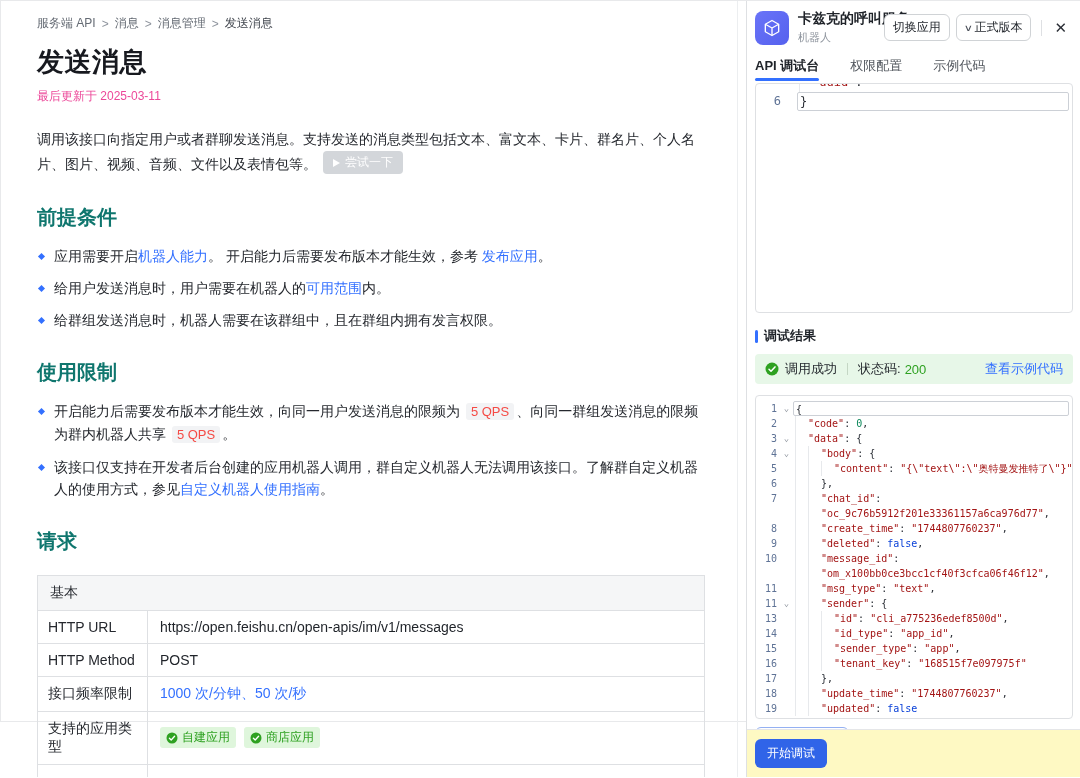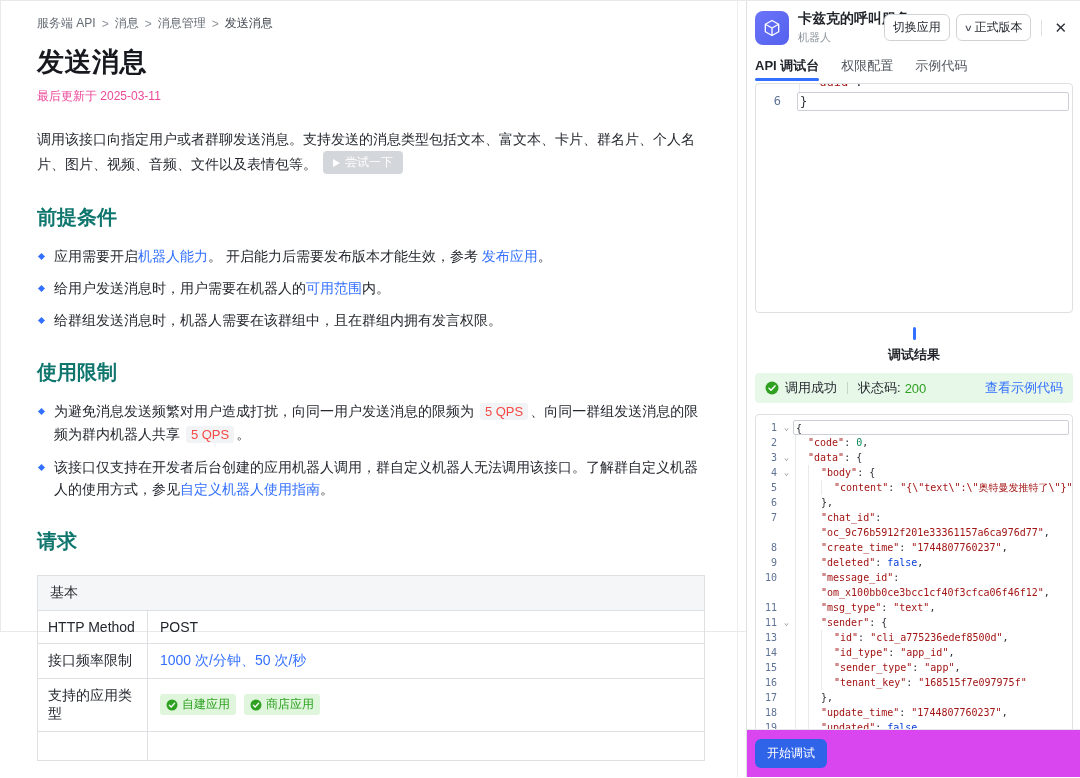--- a/index.html
+++ b/index.html
@@ -1,18 +1,18 @@
 <!DOCTYPE html>
 <html><head>
 <meta charset="utf-8">
 <style>
   * { margin:0; padding:0; box-sizing:border-box; }
   html,body { width:1080px; height:778px; overflow:hidden; background:#fff;
     font-family:"Liberation Sans","DejaVu Sans",sans-serif; color:#1f2329; }
-  .page { position:relative; width:1080px; height:632px; border:1px solid #e8e9eb; background:#fff; }
+  .page { position:relative; width:1080px; height:722px; border:1px solid #e8e9eb; background:#fff; }
 
   
   .left-pane { position:absolute; left:0; top:0; width:737px; height:776px; border-right:1px solid #eceef0; overflow:hidden; padding:14px 0 0 36px; }
   .content { width:668px; }
   .breadcrumb { font-size:12px; color:#646a73; display:flex; gap:6px; align-items:center; }
   .breadcrumb .sep { color:#8f959e; }
   .breadcrumb .crumb { cursor:pointer; }
   .breadcrumb .crumb.last { color:#41464e; }
   h1.doc-title { font-size:27px; font-weight:700; color:#17191f; margin-top:12px; letter-spacing:0.5px; }
   .updated { font-size:12px; color:#ec4899; margin-top:8px; }
@@ -43,51 +43,51 @@
   .p-head { display:flex; align-items:center; padding:9px 10px 6px 8px; }
   .app-icon { flex:none; width:34px; height:34px; border-radius:8px; background:linear-gradient(135deg,#6a74f8,#5561ee); display:flex; align-items:center; justify-content:center; }
   .app-meta { margin-left:9px; flex:1; min-width:0; }
   .app-name { font-size:14px; font-weight:700; color:#1f2329; white-space:nowrap; }
   .app-type { font-size:11px; color:#8f959e; margin-top:2px; }
   .hbtn { flex:none; border:1px solid #d0d3d6; border-radius:6px; background:#fff; font-size:12px; color:#1f2329; padding:4px 8px; margin-left:6px; cursor:pointer; display:inline-flex; align-items:center; gap:3px; font-family:inherit; }
   .vsep { width:1px; height:16px; background:#dee0e3; margin:0 8px 0 10px; }
   .close-x { font-size:15px; color:#2b2f36; cursor:pointer; padding:2px 4px; }
   .chev { font-size:9px; color:#4a4f58; transform:scaleX(1.4); display:inline-block; }
 
-  .p-tabs { display:flex; gap:22px; padding:6px 8px 0 8px; font-size:13px; color:#51565d; }
+  .p-tabs { display:flex; gap:31px; padding:6px 8px 0 8px; font-size:13px; color:#51565d; }
   .p-tab { padding-bottom:6px; cursor:pointer; position:relative; }
   .p-tab.active { color:#1f2329; font-weight:700; }
   .p-tab.active:after { content:""; position:absolute; left:0; right:0; bottom:0; height:3px; background:#3370ff; border-radius:2px; }
 
   .editor-top { margin:2px 8px 0 8px; height:230px; border:1px solid #dee0e3; border-radius:4px; overflow:hidden; background:#fff; font-family:"DejaVu Sans Mono",monospace; font-size:12px; padding-top:1px; }
   .editor-top .cl { height:19px; line-height:19px; }
   .editor-top .ln { width:28px; }
   .cl { display:flex; align-items:stretch; }
   .cl.partial { margin-top:-12px; }
   .ln { flex:none; width:24px; text-align:right; color:#5f7396; padding-right:3px; }
   .fold { flex:none; width:13px; color:#8f959e; font-size:9px; text-align:center; }
   .codec { flex:1; display:flex; white-space:pre; padding-left:2px; min-width:0; overflow:hidden; }
   .cl.boxed .codec { border:1px solid #ccd0d6; border-radius:2px; margin-right:3px; background:#fff; }
   .ig { flex:none; width:13px; border-left:1px solid #e7e9ec; }
   .sg-r { color:#a31515; } .sg-p { color:#2b2f36; } .sg-n { color:#098658; } .sg-b { color:#0a41d8; }
 
-  .result-label { display:flex; align-items:center; gap:6px; margin:14px 8px 0 8px; font-size:13px; font-weight:700; color:#1f2329;flex-direction:column; }
+  .result-label { display:flex; align-items:center; gap:6px; margin:14px 8px 0 8px; font-size:13px; font-weight:700; color:#1f2329; }
   .blue-bar { width:3px; height:13px; background:#3370ff; border-radius:2px; }
   .banner { margin:9px 8px 0 8px; background:#e7f7e8; border-radius:4px; height:30px; display:flex; align-items:center; padding:0 10px; font-size:13px; }
   .banner .ok-txt { margin-left:6px; color:#1f2329; }
   .banner .bsep { width:1px; height:12px; background:#c4d6c4; margin:0 10px; }
   .banner .code-lbl { color:#1f2329; }
   .banner .code-val { color:#2ea121; margin-left:4px; }
   .banner .view-link { margin-left:auto; color:#3370ff; cursor:pointer; }
 
   .json-box { margin:11px 8px 0 8px; height:324px; border:1px solid #dee0e3; border-radius:4px; overflow:hidden; background:#fff; font-family:"DejaVu Sans Mono",monospace; font-size:10px; padding-top:5px; }
   .json-box .cl { height:15px; line-height:15px; }
 
   .view-btn { margin:8px 8px 0 8px; display:inline-flex; align-items:center; border:1px solid #94b0f2; color:#3370ff; background:#fff; font-size:12px; border-radius:6px; padding:5px 10px; cursor:pointer; font-family:inherit; }
-  .p-footer { position:absolute; left:0; right:0; bottom:0; border-top:1px solid #e5e6e8; padding:9px 8px; display:flex; gap:8px; background:#d946ef; }
+  .p-footer { position:absolute; left:0; right:0; bottom:0; border-top:1px solid #e5e6e8; padding:9px 8px; display:flex; gap:8px; background:#fef9c3; }
   .btn-primary { background:#3064e8; color:#fff; border:none; border-radius:6px; font-size:12px; padding:6px 12px; cursor:pointer; font-family:inherit; }
   .btn-default { background:#fff; color:#1f2329; border:1px solid #d0d3d6; border-radius:6px; font-size:12px; padding:6px 12px; cursor:pointer; font-family:inherit; }
 </style>
 </head>
 <body>
 
 <div class="page">
 
   <div class="left-pane">
     <div class="content">
@@ -122,32 +122,36 @@
           <li>
             <span class="dot"></span>
             <span><span class="sg-t">给群组发送消息时，机器人需要在该群组中，且在群组内拥有发言权限。</span></span>
           </li>
         </ul>
 
       <h2 class="sec">使用限制</h2>
       <ul class="blist">
           <li>
             <span class="dot"></span>
-            <span><span class="sg-t">为避免消息发送频繁对用户造成打扰，向同一用户发送消息的限频为 </span><span class="sg-code">5 QPS</span><span class="sg-t">、向同一群组发送消息的限频为群内机器人共享 </span><span class="sg-code">5 QPS</span><span class="sg-t">。</span></span>
+            <span><span class="sg-t">开启能力后需要发布版本才能生效，向同一用户发送消息的限频为 </span><span class="sg-code">5 QPS</span><span class="sg-t">、向同一群组发送消息的限频为群内机器人共享 </span><span class="sg-code">5 QPS</span><span class="sg-t">。</span></span>
           </li>
           <li>
             <span class="dot"></span>
             <span><span class="sg-t">该接口仅支持在开发者后台创建的应用机器人调用，群自定义机器人无法调用该接口。了解群自定义机器人的使用方式，参见</span><span class="sg-link">自定义机器人使用指南</span><span class="sg-t">。</span></span>
           </li>
         </ul>
 
       <h2 class="sec">请求</h2>
 
       <div class="req-table">
         <div class="t-group">基本</div>
+        <div class="t-row">
+          <div class="t-label">HTTP URL</div>
+          <div class="t-value">https://open.feishu.cn/open-apis/im/v1/messages</div>
+        </div>
         <div class="t-row">
           <div class="t-label">HTTP Method</div>
           <div class="t-value">POST</div>
         </div>
         <div class="t-row">
           <div class="t-label">接口频率限制</div>
           <div class="t-value">
               <span class="link">1000 次/分钟、50 次/秒</span>
             </div>
         </div>

